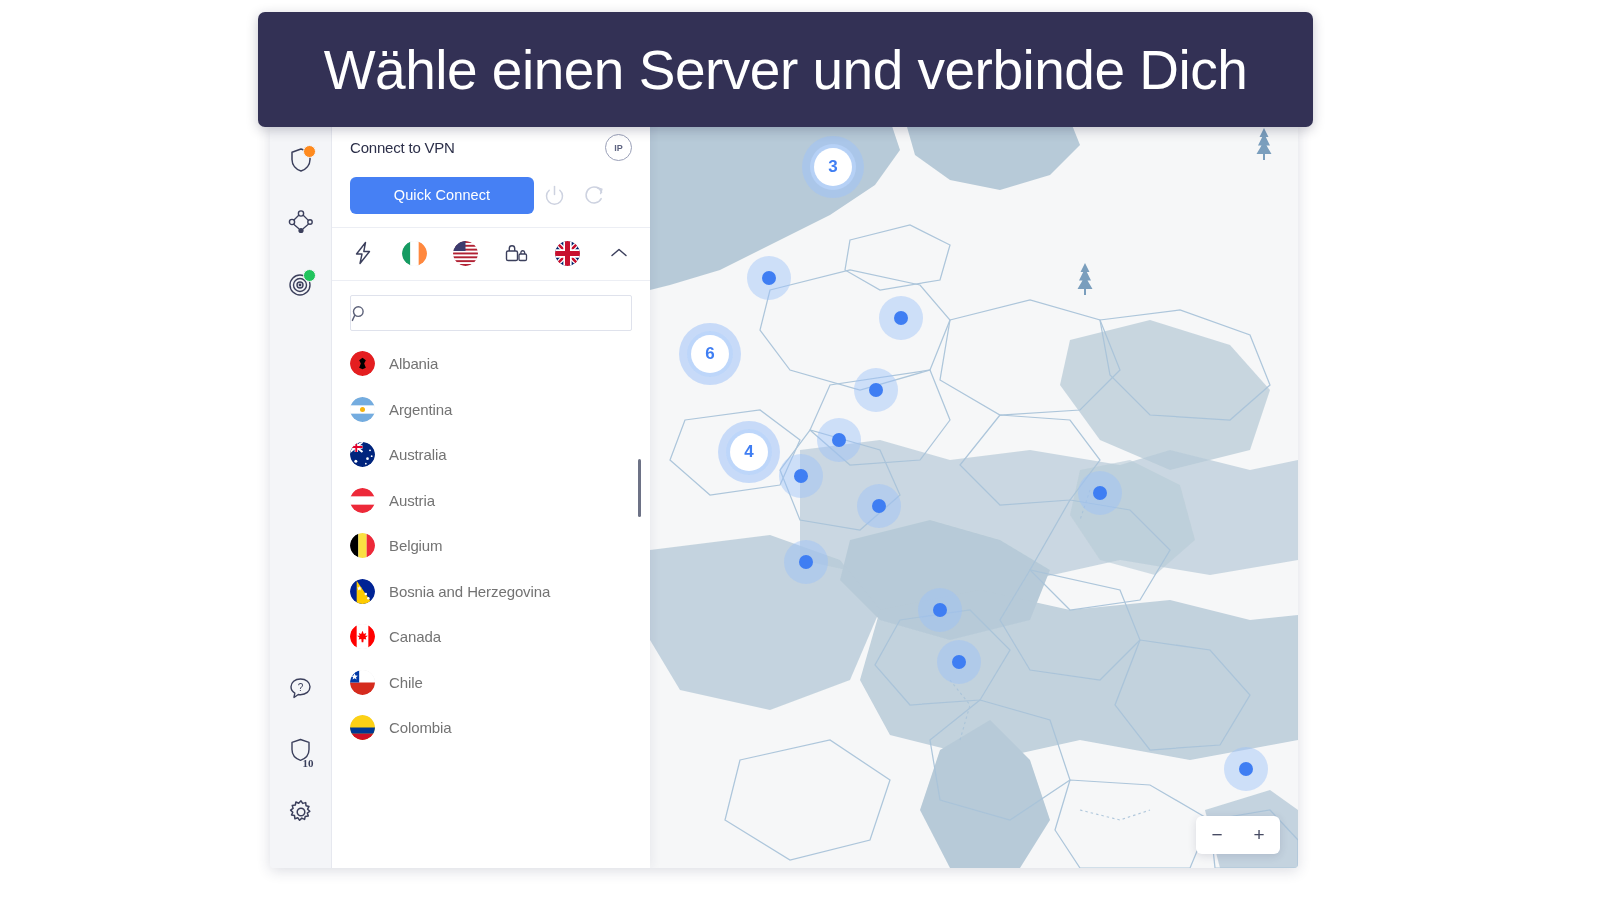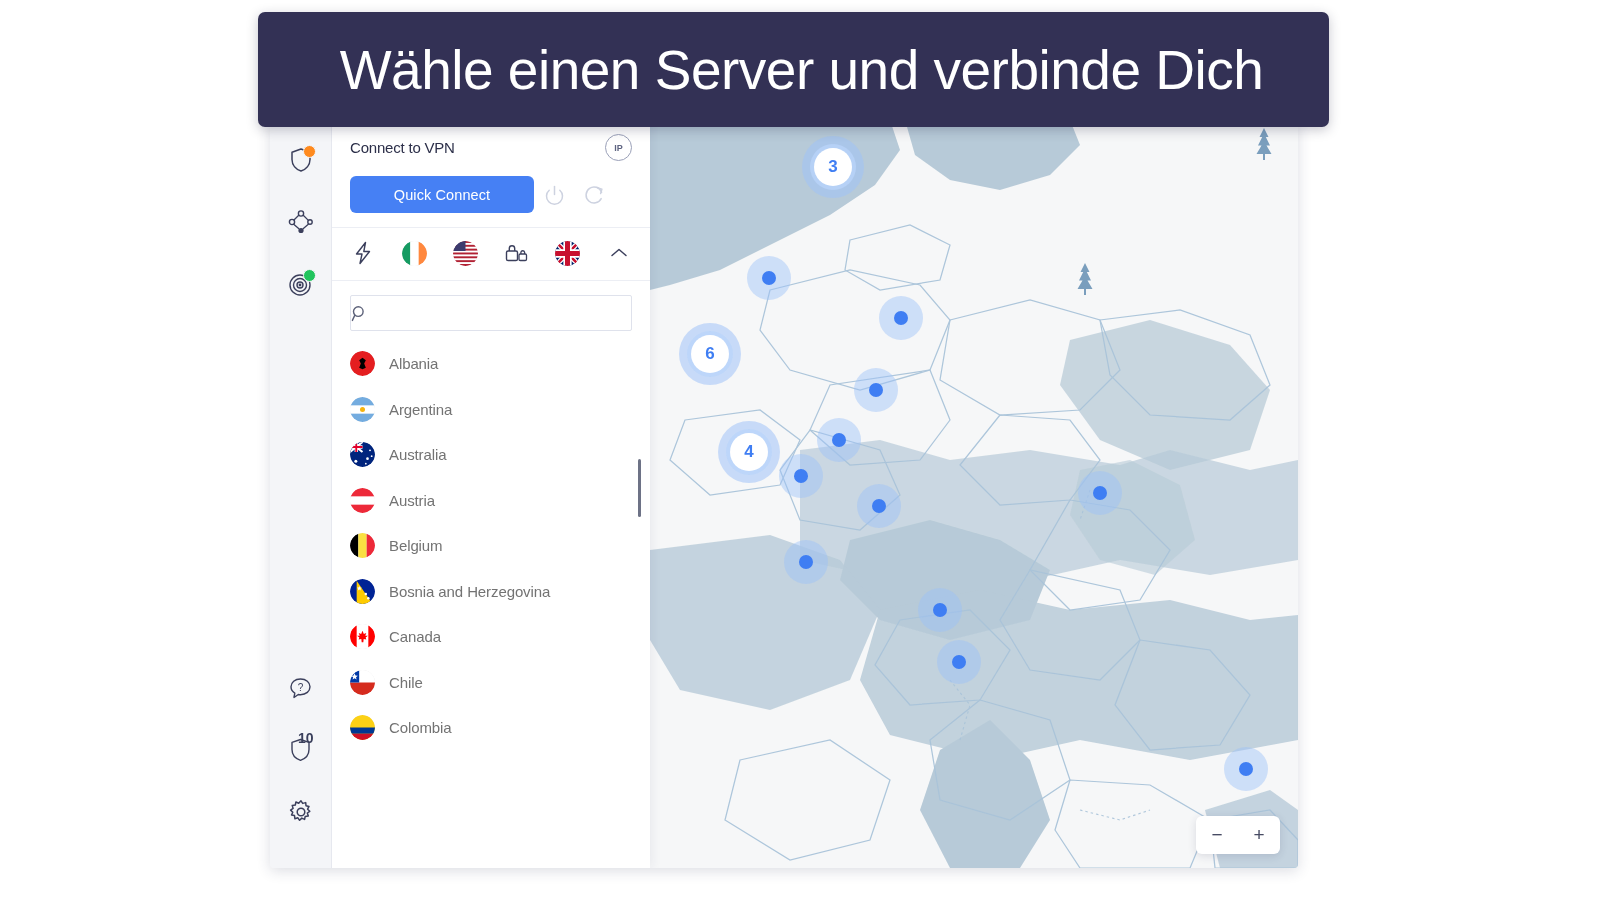--- a/index.html
+++ b/index.html
@@ -42,23 +42,23 @@
   }
   .rail-btn svg{display:block;}
   .badge-dot{
     position:absolute;width:11px;height:11px;border-radius:50%;
     top:7px;right:7px;border:1.5px solid #f4f5f8;
   }
   .badge-orange{background:#ff8a1e;}
   .badge-green{background:#21c45d;}
   #rail-bottom{margin-top:auto;padding-bottom:16px;display:flex;flex-direction:column;align-items:center;}
   .rail-count{
-    position:absolute;right:9px;bottom:26px;
-    font-size:14px;font-weight:700;color:#3a3f5c;
-    font-family:Liberation Sans, sans-serif;
+    position:absolute;right:9px;bottom:3px;
+    font-size:11px;font-weight:700;color:#3a3f5c;
+    font-family:Liberation Serif, serif;
   }
 
   
   #panel{
     width:318px;height:100%;
     background:#ffffff;
     box-sizing:border-box;
     display:flex;flex-direction:column;
     position:relative;
     z-index:3;
@@ -69,21 +69,21 @@
   .panel-title-row{display:flex;align-items:center;justify-content:space-between;}
   #panel-title{
     font-size:15px;font-weight:400;color:#2c2f49;letter-spacing:-.2px;
   }
   .ip-badge{
     width:25px;height:25px;border-radius:50%;
     border:1.4px solid #9aa0b8;
     display:flex;align-items:center;justify-content:center;
     font-size:9px;color:#5d6380;font-weight:600;cursor:pointer;
   }
-  .connect-row{display:flex;align-items:flex-start;margin-top:15px;}
+  .connect-row{display:flex;align-items:center;margin-top:15px;}
   #quick-connect{
     width:184px;height:37px;border-radius:6px;
     background:#4680f4;color:#fff;border:none;
     font-size:14.5px;font-family:"Liberation Sans",sans-serif;
     cursor:pointer;letter-spacing:.1px;
   }
   .icon-btn{
     width:40px;height:38px;display:flex;align-items:center;justify-content:center;
     cursor:pointer;
   }
@@ -177,21 +177,20 @@
 
   
   #banner{
     position:absolute;left:258px;top:12px;
     width:1055px;height:115px;
     background:#333155;
     border-radius:7px;
     display:flex;align-items:center;justify-content:center;
     box-shadow:0 3px 12px rgba(30,30,60,.25);
     z-index:20;
-    padding-left:16px;
   }
   #banner-text{
     color:#ffffff;font-size:55px;font-weight:400;
     letter-spacing:-.5px;white-space:nowrap;
     font-family:"Liberation Sans",sans-serif;
   }
 </style>
 </head>
 <body>
 

